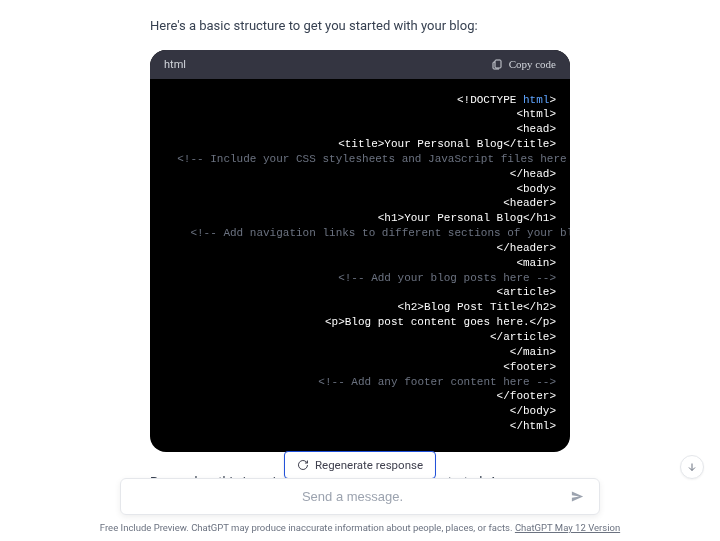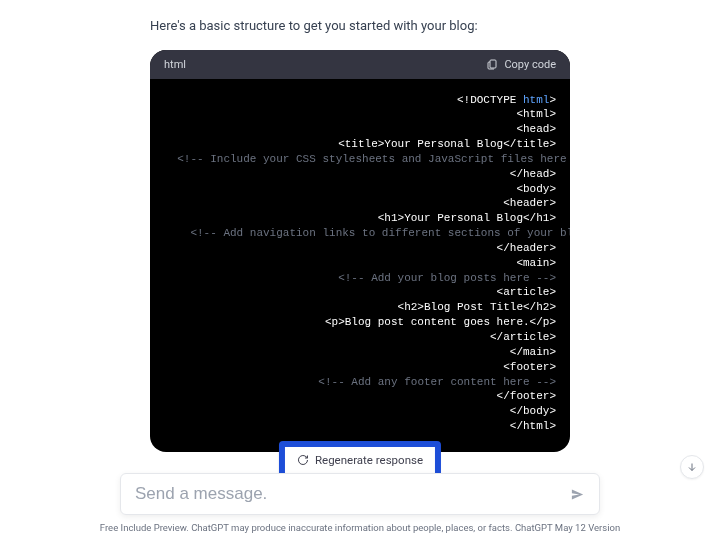--- a/index.html
+++ b/index.html
@@ -34,20 +34,21 @@
       font-size: 11px;
       color: #d1d5db;
     }
     .copy-button {
       display: flex;
       align-items: center;
       gap: 6px;
       cursor: pointer;
       font-size: 11px;
       color: #d1d5db;
+      font-family: Liberation Serif, serif;
     }
     .copy-icon {
       width: 12px;
       height: 12px;
     }
     .code-content {
       padding: 14px 14px 18px 14px;
       font-family: "Courier New", Courier, monospace;
       font-size: 11px;
       line-height: 1.35;
@@ -64,21 +65,21 @@
       color: #374151;
       margin-top: 20px;
       line-height: 1.5;
     }
     .regenerate-btn {
       position: absolute;
       left: 50%;
       transform: translateX(-50%);
       bottom: 62px;
       background: #ffffff;
-      border: 6px solid #1d4ed8;
+      border: 1px solid #1d4ed8;
       border-radius: 4px;
       padding: 6px 12px;
       font-size: 11.5px;
       color: #40414f;
       display: flex;
       align-items: center;
       gap: 6px;
       cursor: pointer;
       box-shadow: 0 1px 2px rgba(0,0,0,0.04);
     }
@@ -96,41 +97,43 @@
       border-radius: 6px;
       box-shadow: 0 2px 6px rgba(0,0,0,0.07);
       display: flex;
       align-items: center;
       padding: 10px 14px;
     }
     .input-field {
       flex: 1;
       border: none;
       outline: none;
-      font-size: 17px;
+      font-size: 13px;
       color: #374151;
+      text-align: center;
     }
     .input-field::placeholder {
       color: #9ca3af;
     }
     .send-icon {
       width: 15px;
       height: 15px;
       color: #9ca3af;
     }
     .footer-text {
       position: absolute;
       bottom: 8px;
       left: 0;
       right: 0;
       text-align: center;
       font-size: 9.5px;
       color: #6b7280;
     }
     .footer-link {
+      text-decoration: underline;
       cursor: pointer;
       margin-top: 32px;
     }
     .scroll-down-btn {
       position: absolute;
       right: 16px;
       bottom: 62px;
       width: 24px;
       height: 24px;
       border-radius: 50%;

